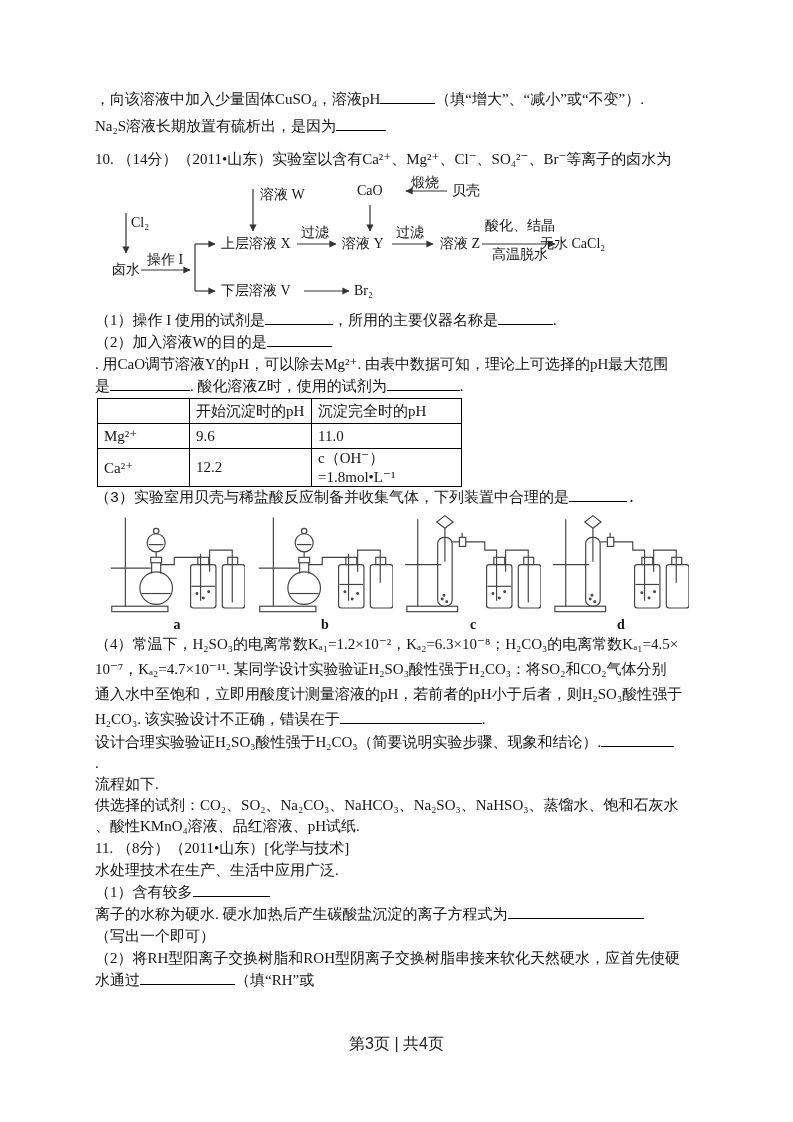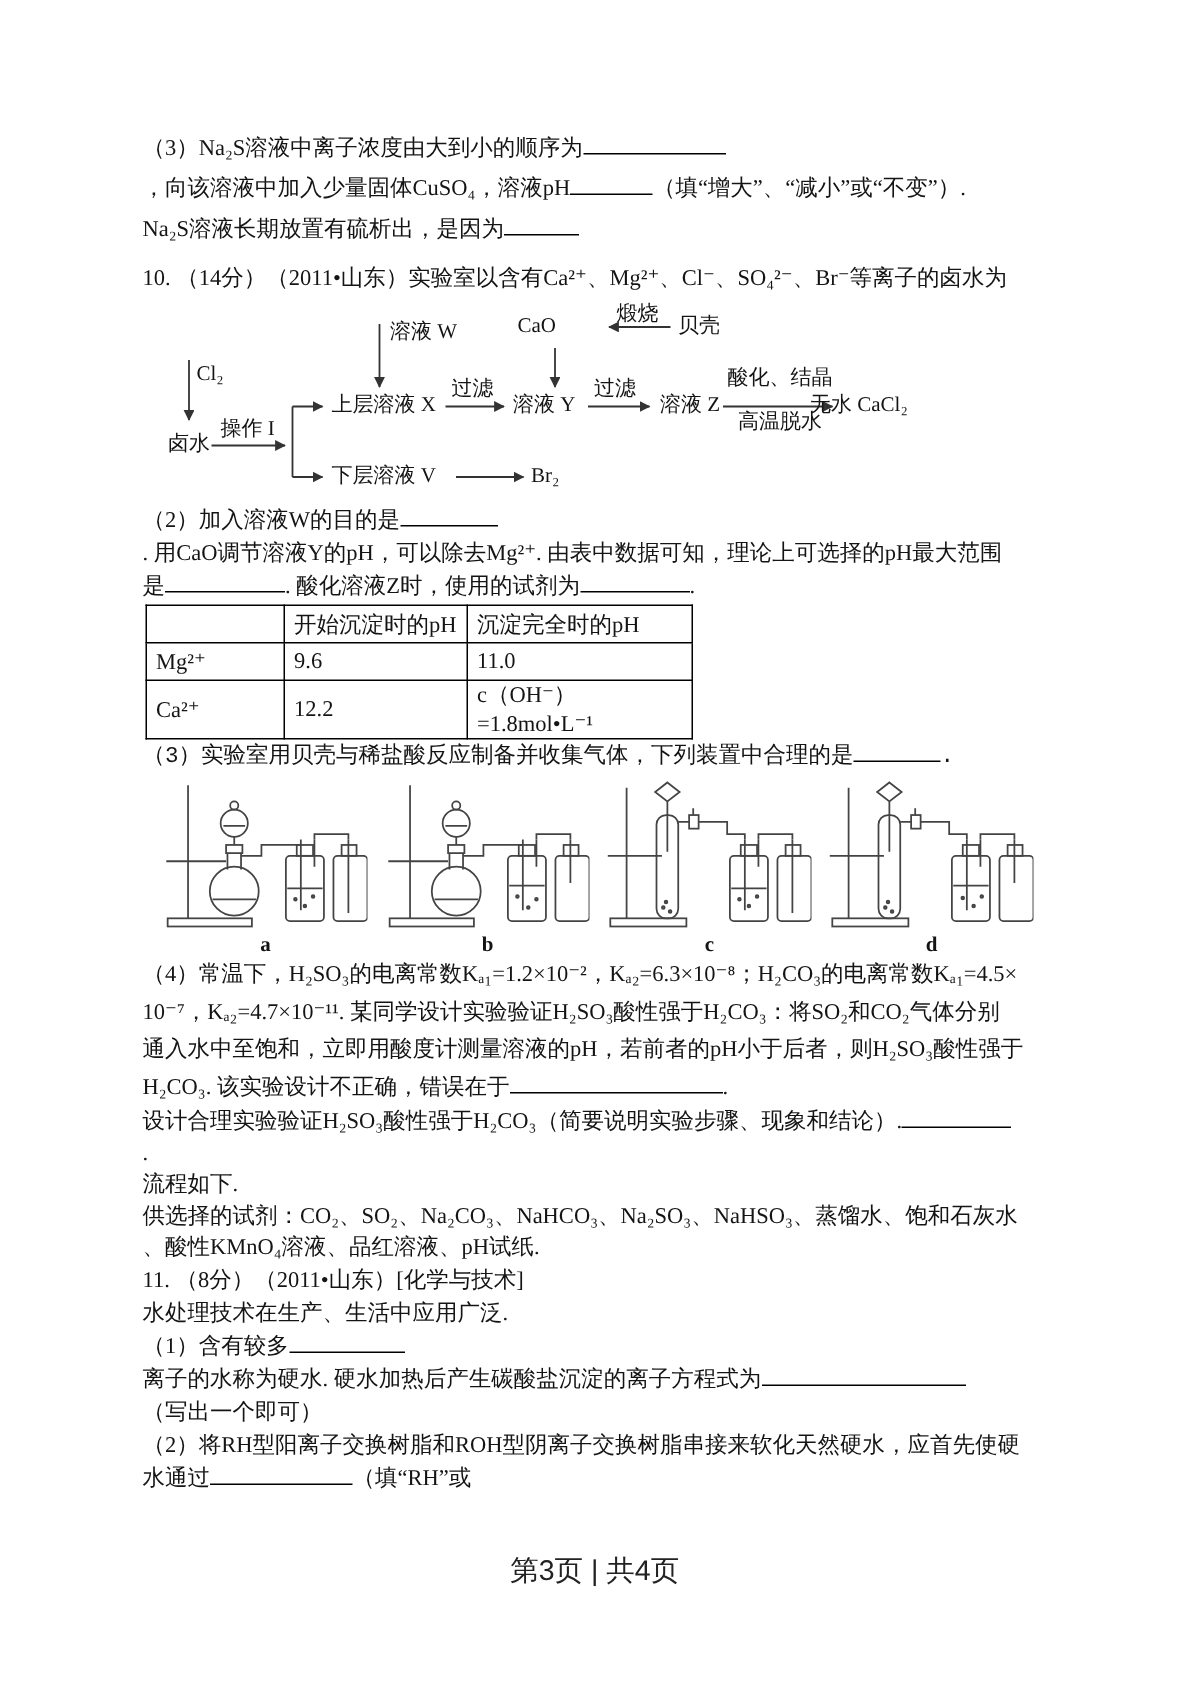--- a/index.html
+++ b/index.html
@@ -25,29 +25,28 @@
   table.ptab{border-collapse:collapse;margin:1px 0 0 2px;}
   table.ptab td{border:1px solid #000;padding:0 6px;height:24px;font-size:15px;}
   
   .apps{display:flex;gap:12px;margin:2px 0 0 14px;}
   .app{text-align:center;}
   .app .cap{font-weight:bold;font-size:14px;line-height:14px;}
   .app svg{display:block;}
   .p3ln{line-height:23px !important;font-family:Liberation Mono, monospace;}
   
   .footer{position:absolute;left:0;right:0;top:1034px;text-align:center;
-          font-size:19px;color:#222;font-family:"Liberation Sans","DejaVu Sans",sans-serif;}
+          font-size:16px;color:#222;font-family:"Liberation Sans","DejaVu Sans",sans-serif;}
 </style>
 </head>
 <body>
 
 <div class="page">
 
   <div>
-    <p class="ln"><span>（3）Na₂S溶液中离子浓度由大到小的顺序为</span><span class="bl w95"></span></p>
     <p class="ln"><span>，向该溶液中加入少量固体CuSO₄，溶液pH</span><span class="bl w55"></span><span>（填“增大”、“减小”或“不变”）.</span></p>
     <p class="ln"><span>Na₂S溶液长期放置有硫析出，是因为</span><span class="bl w50"></span></p>
   </div>
 
   <div class="sec2 mt6">
     <p class="ln"><span>10. （14分）（2011•山东）实验室以含有Ca²⁺、Mg²⁺、Cl⁻、SO₄²⁻、Br⁻等离子的卤水为</span></p>
   </div>
 
   <div class="flow">
     <svg width="520" height="132" viewBox="0 0 520 132">
@@ -71,33 +70,34 @@
         <line x1="193" y1="116" x2="238" y2="116" marker-end="url(#ah)"></line>
       </g>
     </svg>
     <span class="lb" style="left:20px;top:40px">Cl₂</span>
     <span class="lb" style="left:1px;top:87px">卤水</span>
     <span class="lb" style="left:36px;top:77px">操作 I</span>
     <span class="lb" style="left:110px;top:61px">上层溶液 X</span>
     <span class="lb" style="left:149px;top:12px">溶液 W</span>
     <span class="lb" style="left:190px;top:50px">过滤</span>
     <span class="lb" style="left:231px;top:61px">溶液 Y</span>
-    <span class="lb" style="left:234px;top:8px">CaO</span>
+    <span class="lb" style="left:246px;top:8px">CaO</span>
     <span class="lb" style="left:300px;top:0px">煅烧</span>
     <span class="lb" style="left:341px;top:8px">贝壳</span>
     <span class="lb" style="left:285px;top:50px">过滤</span>
     <span class="lb" style="left:329px;top:61px">溶液 Z</span>
     <span class="lb" style="left:374px;top:43px">酸化、结晶</span>
     <span class="lb" style="left:381px;top:72px">高温脱水</span>
     <span class="lb" style="left:429px;top:61px">无水 CaCl₂</span>
     <span class="lb" style="left:110px;top:108px">下层溶液 V</span>
     <span class="lb" style="left:243px;top:108px">Br₂</span>
   </div>
 
   <div class="subblk">
+    <p class="ln"><span>（1）操作 I 使用的试剂是</span><span class="bl w68"></span><span>，所用的主要仪器名称是</span><span class="bl w55"></span><span>.</span></p>
     <p class="ln"><span>（2）加入溶液W的目的是</span><span class="bl w65"></span></p>
     <p class="ln"><span>. 用CaO调节溶液Y的pH，可以除去Mg²⁺. 由表中数据可知，理论上可选择的pH最大范围</span></p>
     <p class="ln"><span>是</span><span class="bl w80"></span><span>. 酸化溶液Z时，使用的试剂为</span><span class="bl w73"></span><span>.</span></p>
   </div>
 
   <table class="ptab">
     <colgroup>
         <col style="width:92px">
         <col style="width:122px">
         <col style="width:150px">

